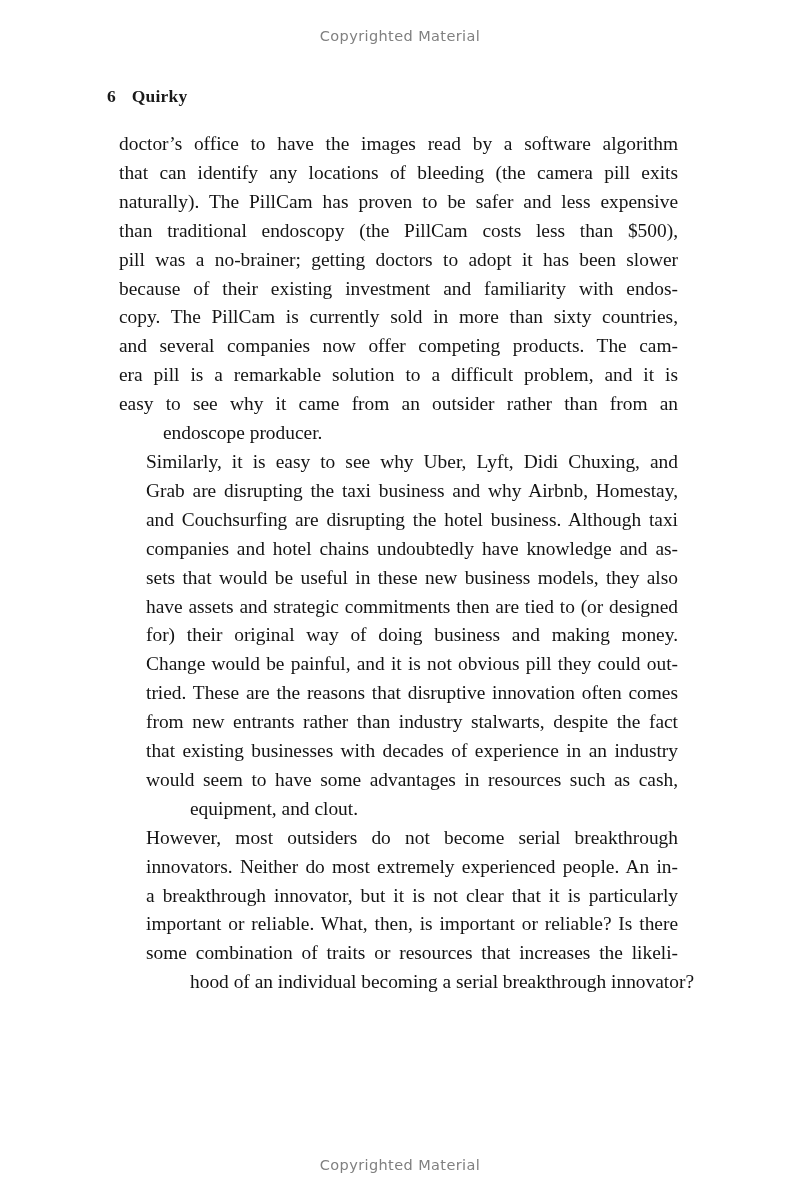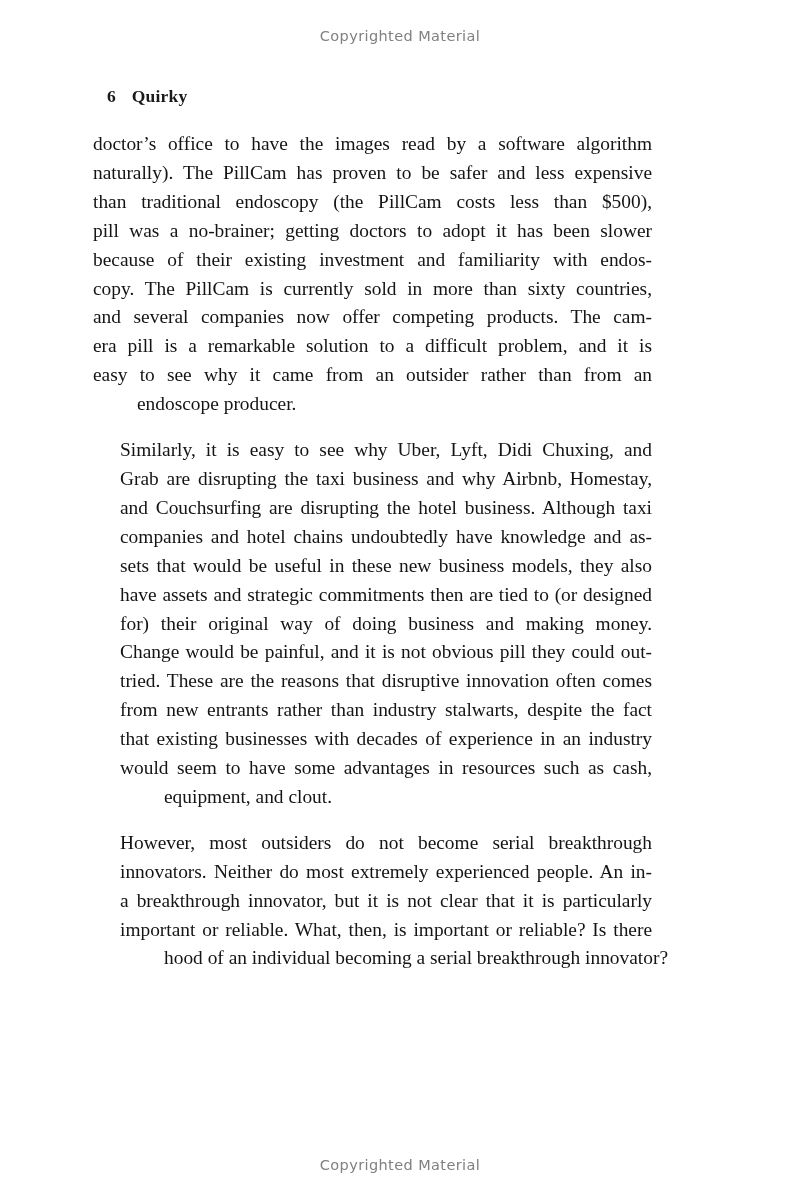--- a/index.html
+++ b/index.html
@@ -52,21 +52,21 @@
   .running-head .folio {
     margin-right: 16px;
   }
   .running-head .book-title {
     letter-spacing: 0.2px;
   }
 
   
   .text-block {
     position: absolute;
-    left: 93px;
+    left: 119px;
     top: 130px;
     width: 559px;
   }
 
   .para {
     margin: 0;
     font-size: 19.4px;
     line-height: 28.9px;
     color: #141414;
     text-align: justify;
@@ -84,37 +84,37 @@
     text-align: justify;
     text-align-last: justify;
     white-space: nowrap;
   }
   .line.last {
     text-align-last: left;
     margin-left: 44px;
   }
   .line.indent {
     text-indent: 27px;
-    margin-top: 17px;
   }
 </style>
 </head>
 <body>
 
 <div class="page">
 
   <div class="watermark watermark-top">Copyrighted Material</div>
 
   <div class="running-head">
     <span class="folio">6</span><span class="book-title">Quirky</span>
   </div>
 
   <div class="text-block" id="text-block">
       <p class="para">
         <span class="line">doctor’s office to have the images read by a software algorithm</span>
+        <span class="line">that can identify any locations of bleeding (the camera pill exits</span>
         <span class="line">naturally). The PillCam has proven to be safer and less expensive</span>
         <span class="line">than traditional endoscopy (the PillCam costs less than $500),</span>
         <span class="line">pill was a no-brainer; getting doctors to adopt it has been slower</span>
         <span class="line">because of their existing investment and familiarity with endos-</span>
         <span class="line">copy. The PillCam is currently sold in more than sixty countries,</span>
         <span class="line">and several companies now offer competing products. The cam-</span>
         <span class="line">era pill is a remarkable solution to a difficult problem, and it is</span>
         <span class="line">easy to see why it came from an outsider rather than from an</span>
         <span class="line last">endoscope producer.</span>
       </p>
@@ -131,19 +131,20 @@
         <span class="line">from new entrants rather than industry stalwarts, despite the fact</span>
         <span class="line">that existing businesses with decades of experience in an industry</span>
         <span class="line">would seem to have some advantages in resources such as cash,</span>
         <span class="line last">equipment, and clout.</span>
       </p>
       <p class="para indented">
         <span class="line indent">However, most outsiders do not become serial breakthrough</span>
         <span class="line">innovators. Neither do most extremely experienced people. An in-</span>
         <span class="line">a breakthrough innovator, but it is not clear that it is particularly</span>
         <span class="line">important or reliable. What, then, is important or reliable? Is there</span>
+        <span class="line">some combination of traits or resources that increases the likeli-</span>
         <span class="line last">hood of an individual becoming a serial breakthrough innovator?</span>
       </p>
     </div>
 
   <div class="watermark watermark-bottom">Copyrighted Material</div>
 
 </div>
 
 </body></html>

